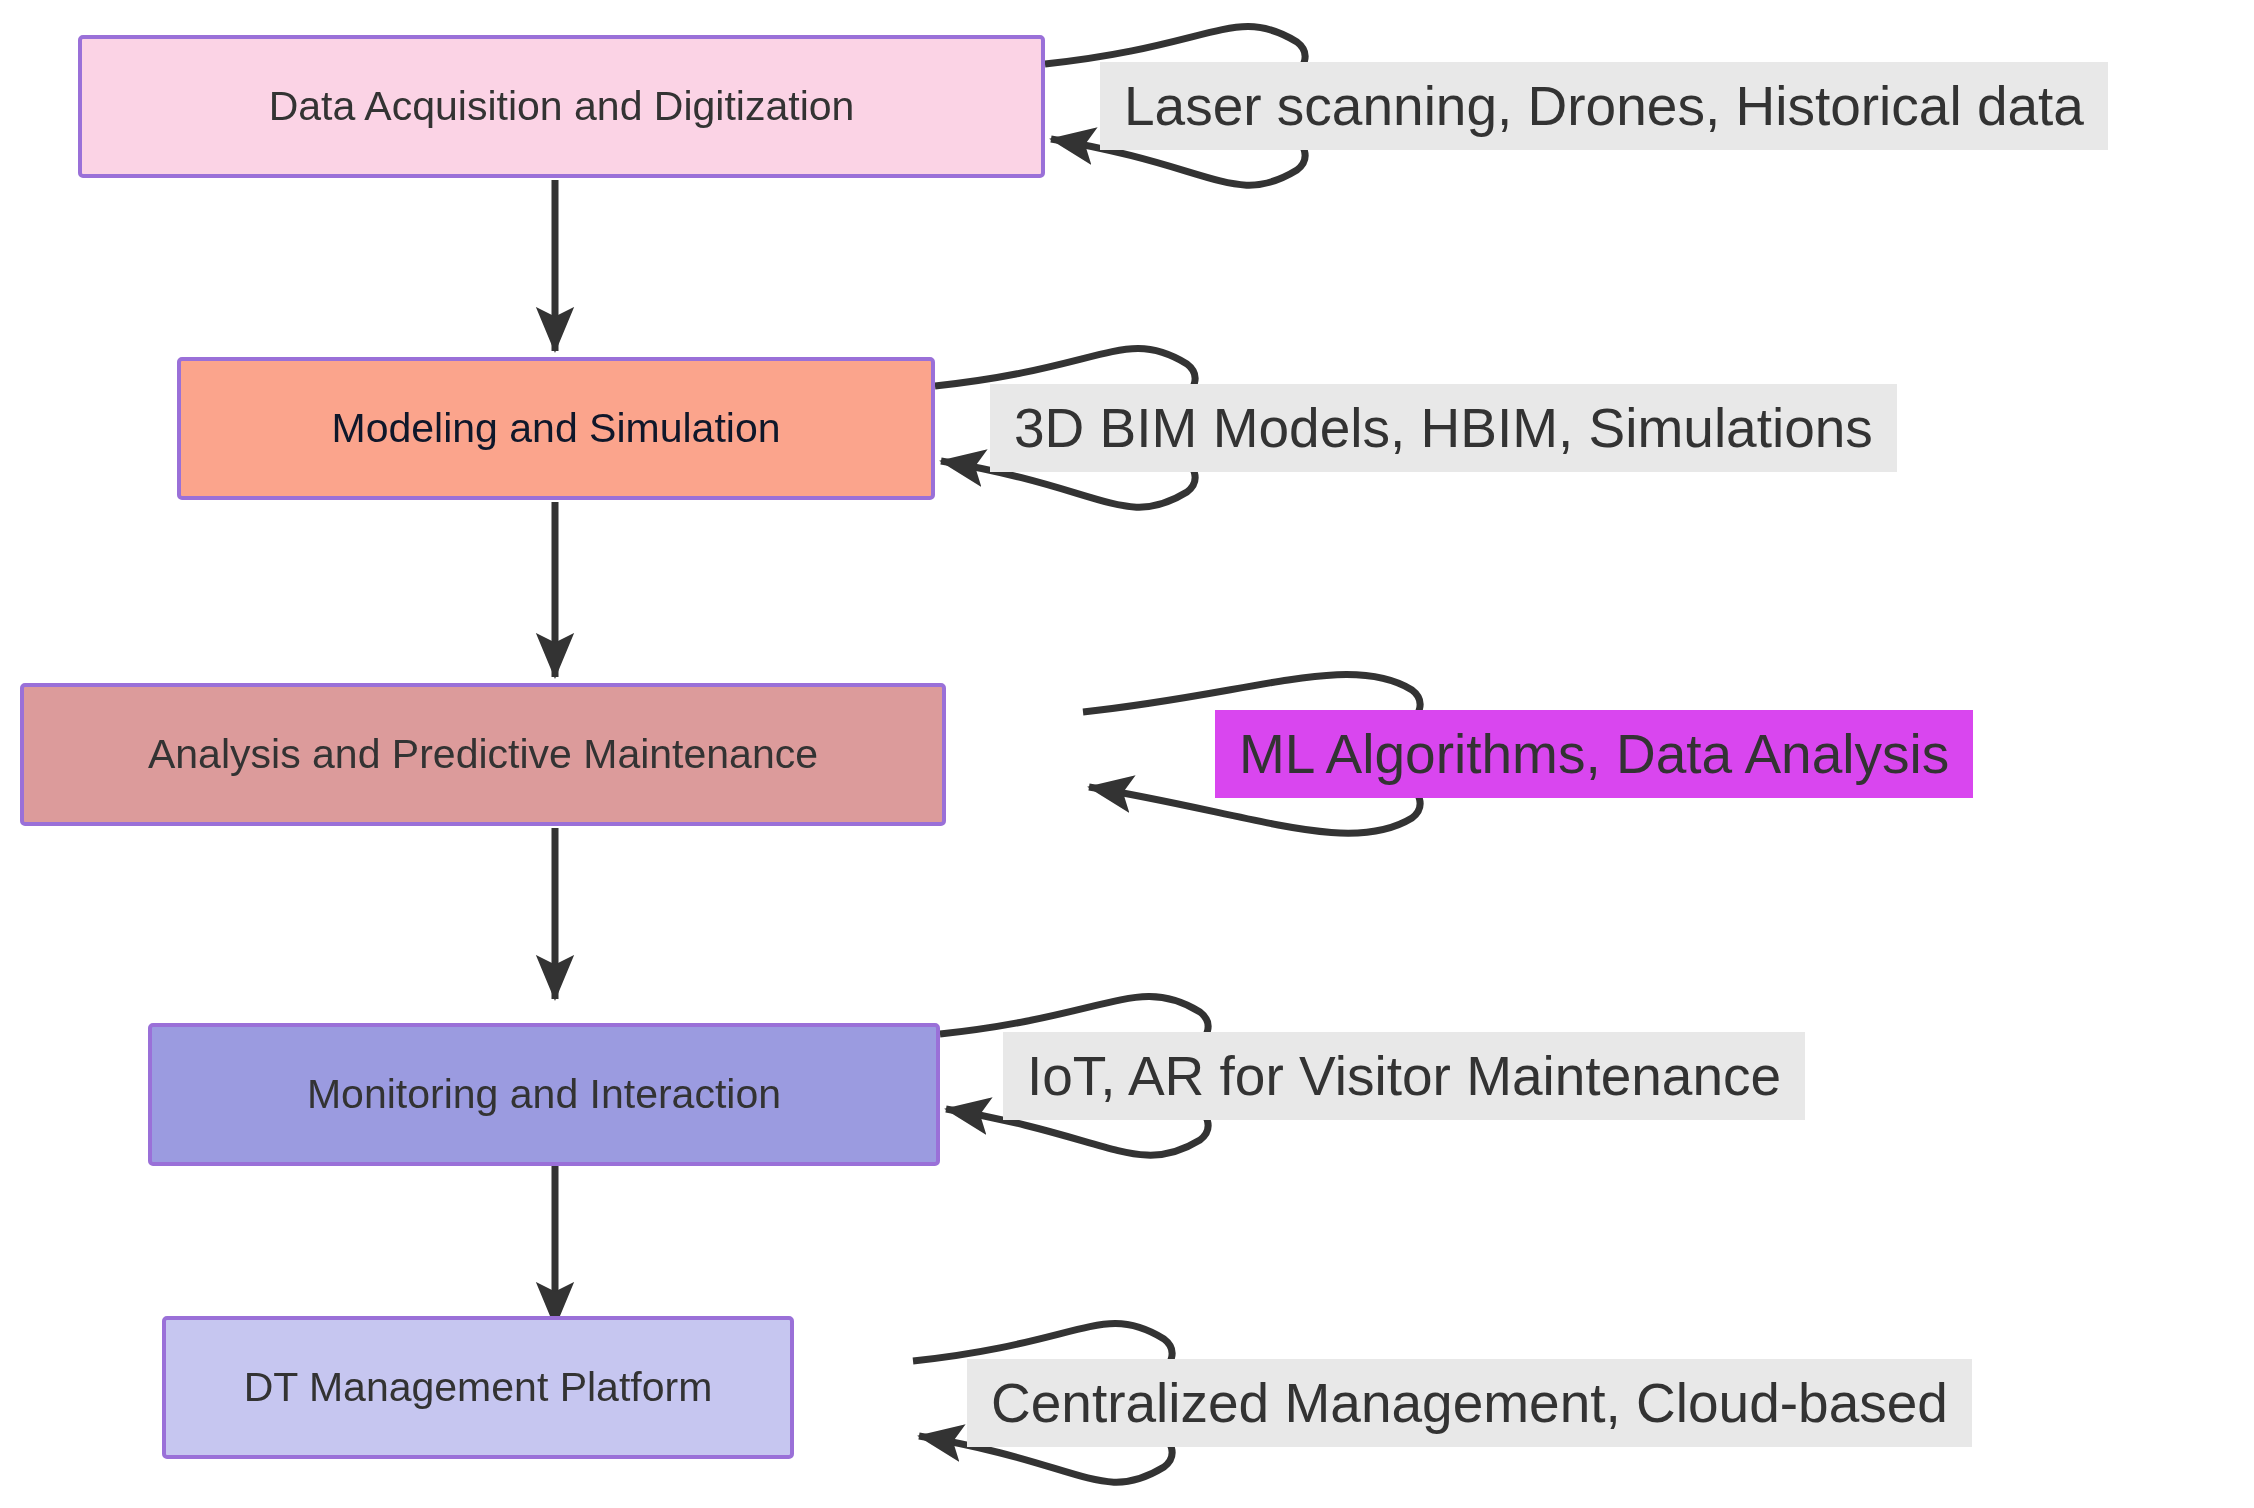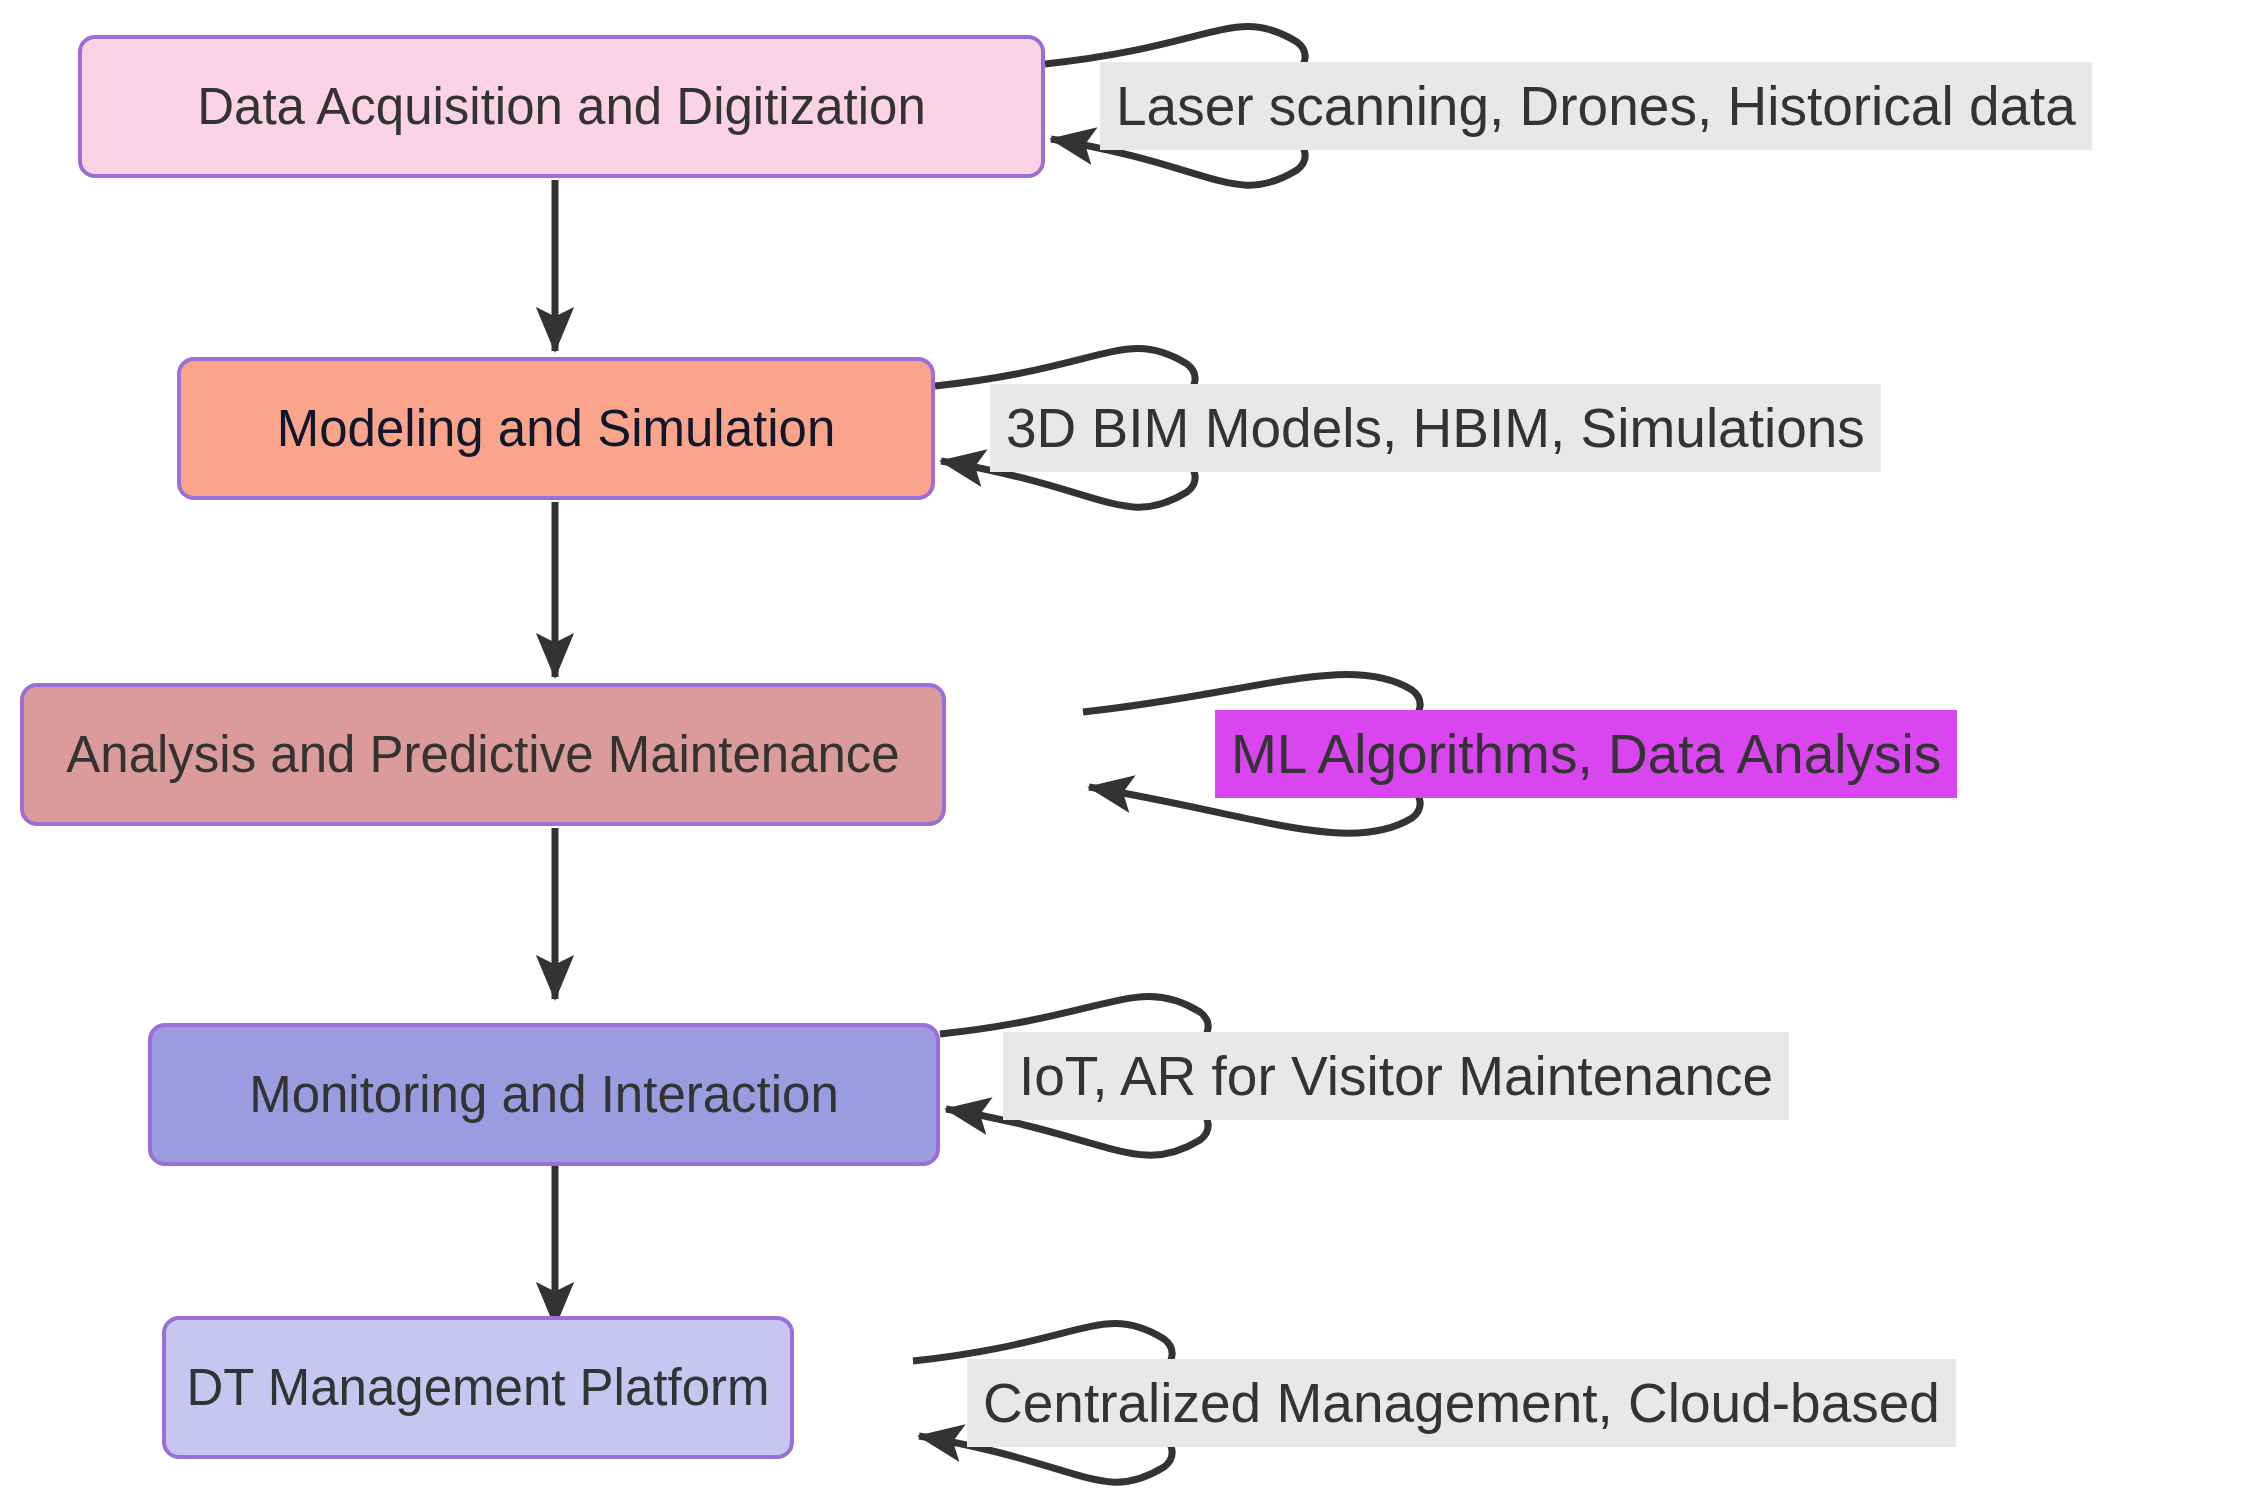--- a/index.html
+++ b/index.html
@@ -9,33 +9,33 @@
     background:#ffffff;
     font-family:"Liberation Sans", sans-serif;
     overflow:hidden;
   }
   .edges{position:absolute;left:0;top:0;width:2254px;height:1508px;z-index:1;}
   .node{
     position:absolute;
     z-index:3;
     height:143px;
     border:4px solid #9a70d8;
-    border-radius:17px;
+    border-radius:5px;
     box-sizing:border-box;
     display:flex;align-items:center;justify-content:center;
-    font-size:51px;
+    font-size:41px;
     color:#333333;
     white-space:nowrap;
   }
   .edge-label{
     position:absolute;
     z-index:2;
     height:88px;
     line-height:88px;
-    padding:0 16px;
+    padding:0 24px;
     background:#e8e8e8;
     font-size:55px;
     color:#333333;
     white-space:nowrap;
   }
   .edge-stroke{fill:none;stroke:#333333;stroke-width:7px;}
   .arrow-fill{fill:#333333;stroke:none;}
 </style>
 </head>
 <body>

